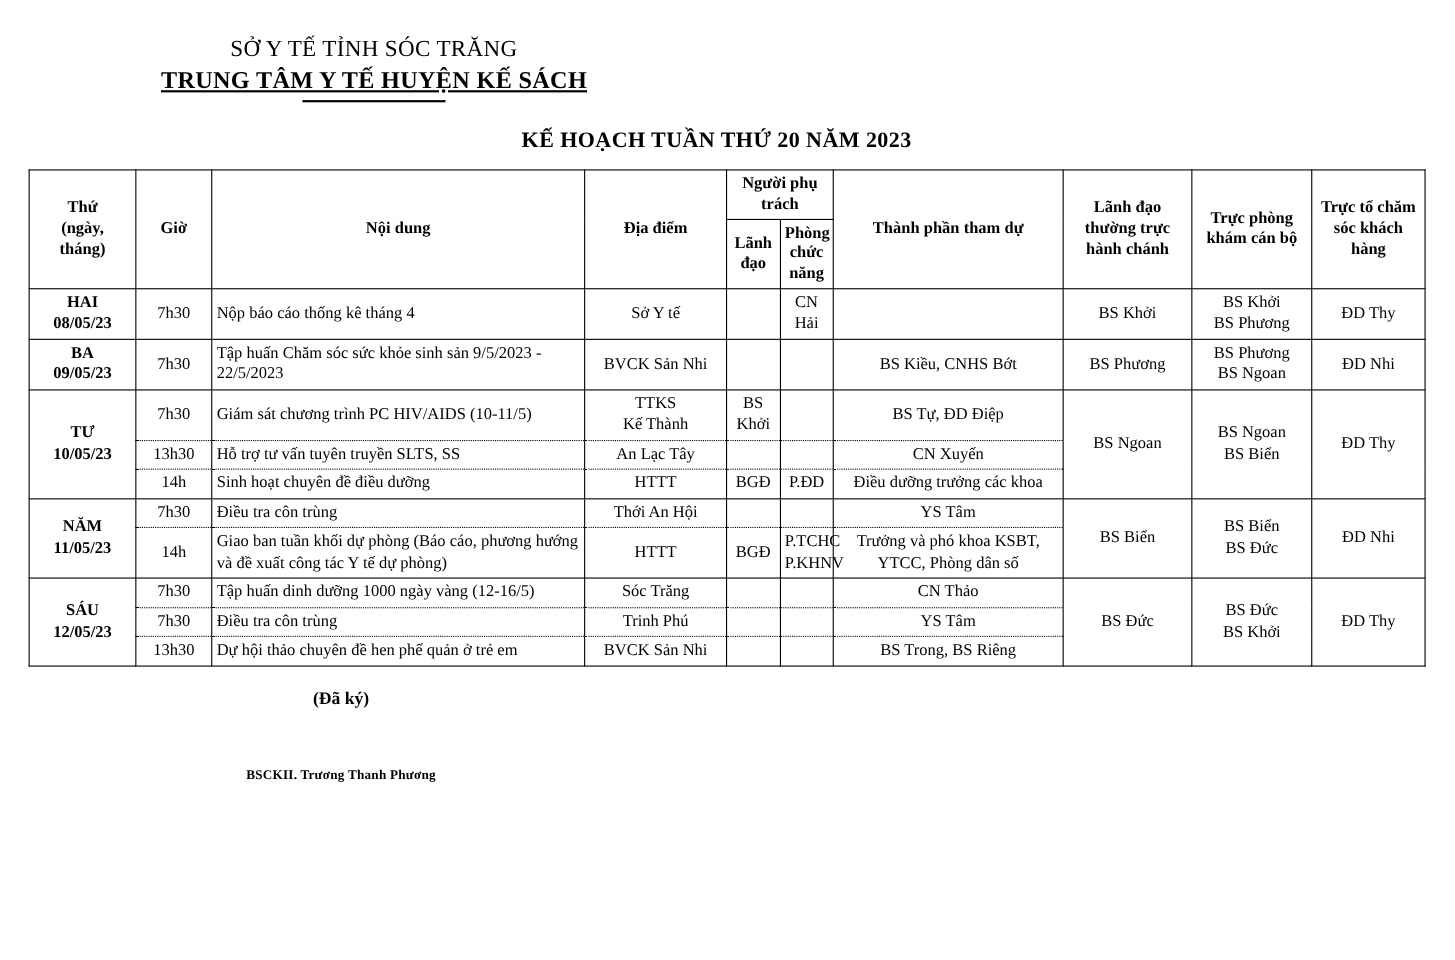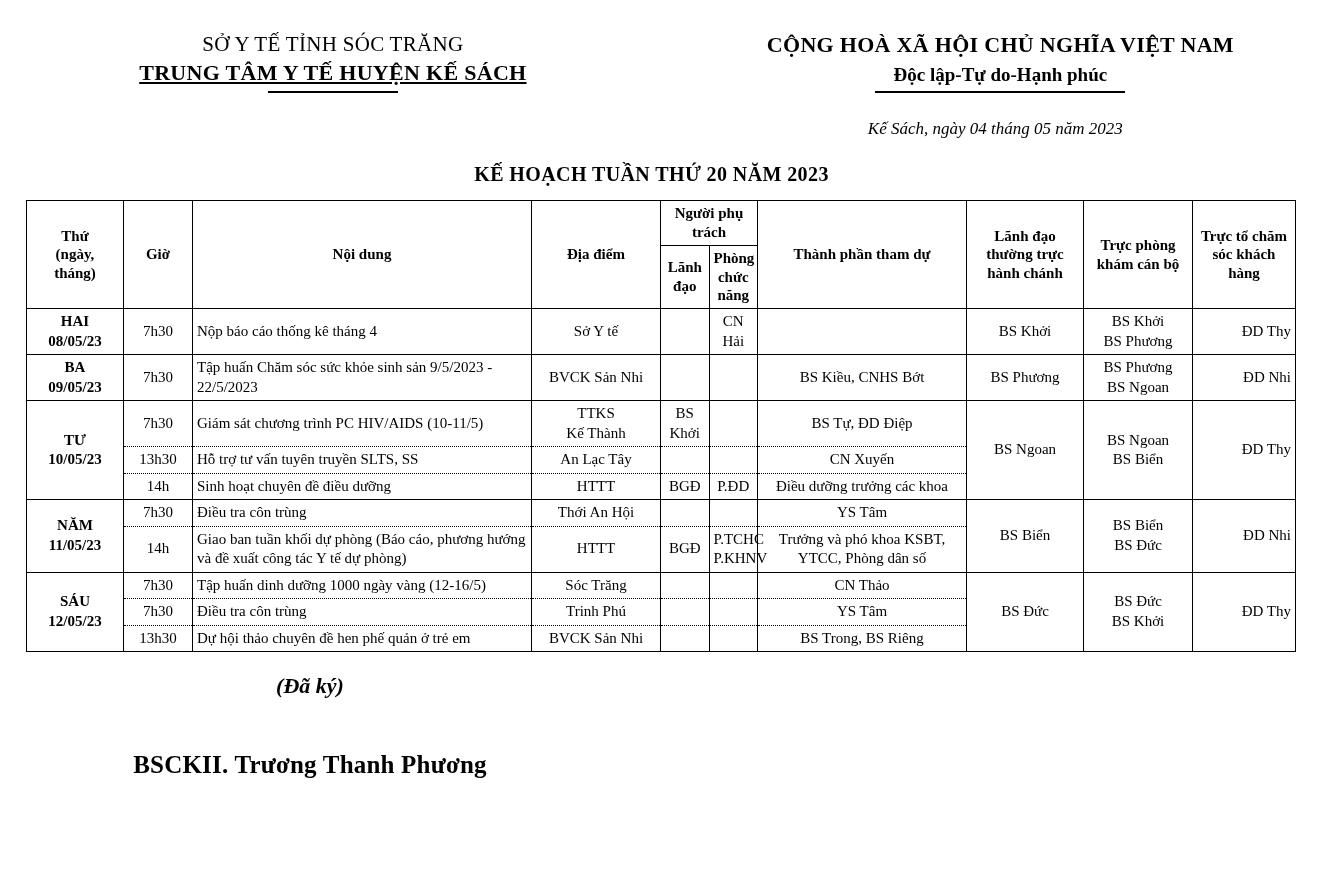--- a/index.html
+++ b/index.html
@@ -113,21 +113,21 @@
   }
   .c-day      { width: 88px;  text-align: center; font-weight: bold; font-size: 15.5px; }
   .c-time     { width: 60px;  text-align: center; }
   .c-content  { width: 330px; text-align: left; padding-left: 8px; }
   .c-place    { width: 120px; text-align: center; }
   .c-lead     { width: 85px;  text-align: center; }
   .c-func     { width: 80px;  text-align: center; }
   .c-attend   { width: 200px; text-align: center; }
   .c-admin    { width: 108px; text-align: center; }
   .c-clinic   { width: 100px; text-align: center; }
-  .c-care     { width: 94px;  text-align: right; }
+  .c-care     { width: 94px;  text-align: center; }
 
   .cell-lines { white-space: pre-line; }
 
   .day-sep td { border-top: 1px solid #000; }
 
   
   .doc-footer {
     display: flex;
     margin-top: 18px;
     padding-left: 95px;
@@ -140,46 +140,39 @@
   .signature {
     width: 430px;
     text-align: center;
   }
   .sig-title {
     font-size: 19px;
     font-weight: bold;
     letter-spacing: 0.3px;
   }
   .sig-signed {
-    font-size: 22px;
+    font-size: 16px;
     font-weight: bold;
     margin-top: 3px;
-    font-style: italic;
   }
   .sig-name {
-    font-size: 25px;
+    font-size: 12px;
     font-weight: bold;
     margin-top: 52px;
     letter-spacing: 0.2px;
   }
 </style>
 </head>
 <body>
 
 <div class="doc-header">
   <div class="hdr-left">
     <div class="org-parent">SỞ Y TẾ TỈNH SÓC TRĂNG</div>
     <div class="org-self">TRUNG TÂM Y TẾ HUYỆN KẾ SÁCH</div>
     <div class="rule-under-left"></div>
-  </div>
-  <div class="hdr-right">
-    <div class="nation">CỘNG HOÀ XÃ HỘI CHỦ NGHĨA VIỆT NAM</div>
-    <div class="motto">Độc lập-Tự do-Hạnh phúc</div>
-    <div class="rule-under-right"></div>
-    <div class="place-date">Kế Sách, ngày 04 tháng 05 năm 2023</div>
   </div>
 </div>
 
 <div class="doc-title">KẾ HOẠCH TUẦN THỨ 20  NĂM 2023</div>
 
 <div class="table-wrap">
   <table class="plan">
     <thead>
       <tr>
         <th class="c-day cell-lines" rowspan="2">Thứ

